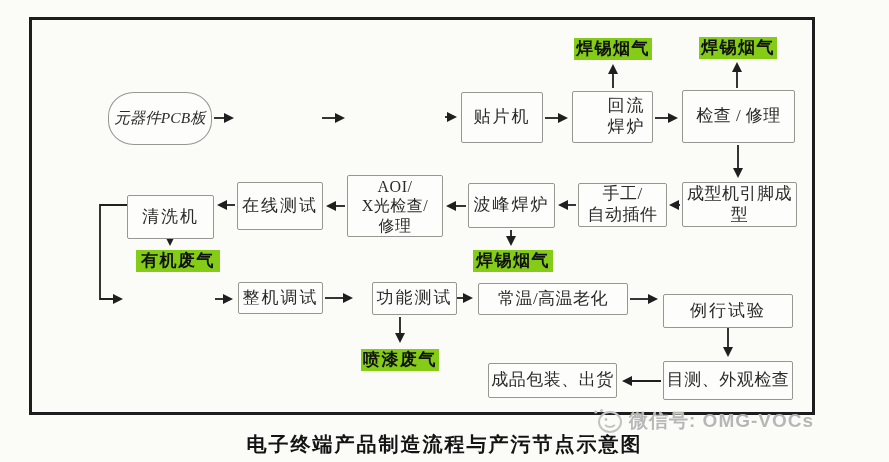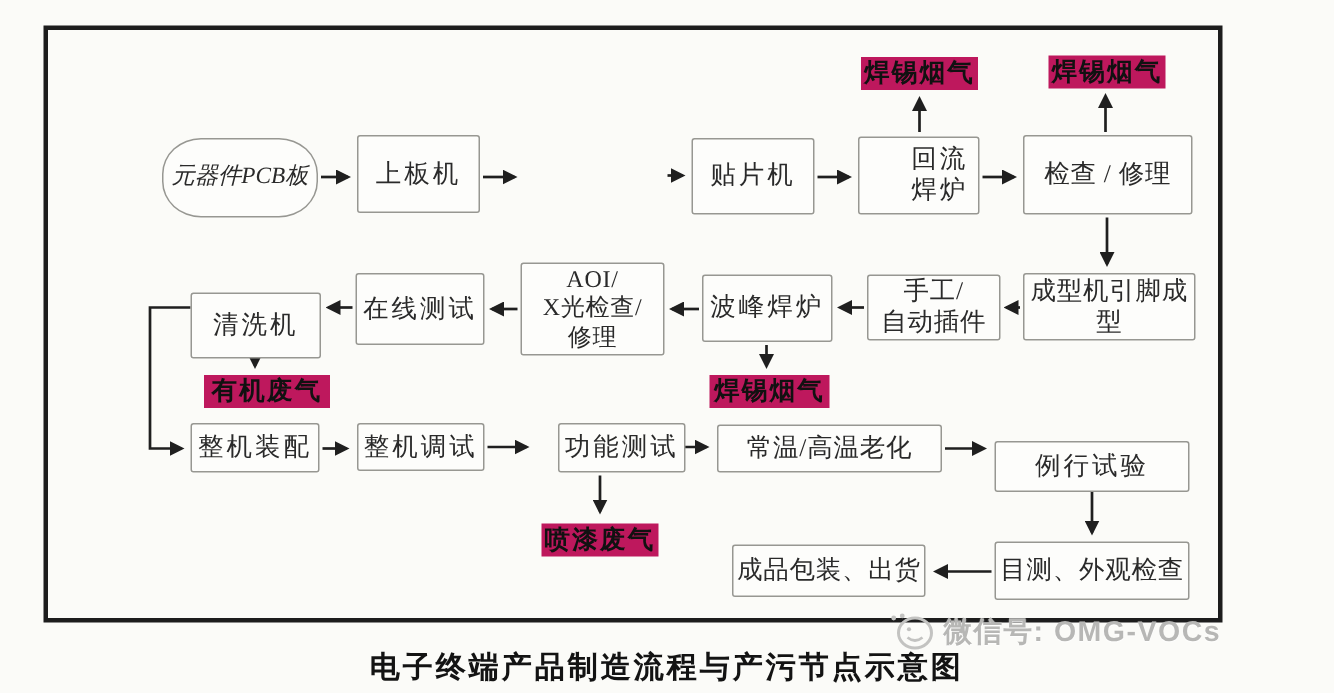--- a/index.html
+++ b/index.html
@@ -19,21 +19,21 @@
     display:flex;align-items:center;justify-content:center;
     text-align:center;font-size:17px;line-height:1.22;
     letter-spacing:2px;white-space:pre-line;border-radius:2px;
     color:#2a2a2a;
   }
   .node.ellipse{border-radius:26px / 24px;letter-spacing:0;font-size:15.5px;}
   .node.tight{letter-spacing:0.5px;}
   .emission{
     position:absolute;box-sizing:border-box;
     font-weight:bold;font-size:17px;letter-spacing:1.5px;
-    color:#111;background:#be185d;text-align:center;line-height:1.15;
+    color:#111;background:#84cc16;text-align:center;line-height:1.15;
     padding:1px 2px;
   }
   .caption{
     position:absolute;left:0;right:0;top:431px;text-align:center;
     font-weight:bold;font-size:20px;letter-spacing:2px;color:#131313;
   }
   .watermark{
     position:absolute;left:594px;top:408px;display:flex;align-items:center;
     gap:5px;color:#b7b7b5;font-weight:bold;font-size:19px;letter-spacing:1px;
     font-family:"Liberation Sans","DejaVu Sans",sans-serif;
@@ -84,37 +84,35 @@
       <line x1="445" y1="298" x2="471" y2="298" marker-end="url(#ah)"></line>
       <line x1="630" y1="299" x2="656" y2="299" marker-end="url(#ah)"></line>
 
       <line x1="728" y1="319" x2="728" y2="355" marker-end="url(#ah)"></line>
 
       <line x1="661" y1="381" x2="624" y2="381" marker-end="url(#ah)"></line>
     </g>
   </svg>
 
   <div class="node ellipse" style="left:108px;top:92px;width:104px;height:53px;font-style:italic;">元器件PCB板</div>
-  <div class="node" style="left:238px;top:90px;width:82px;height:52px;">上板机</div>
   <div class="node" style="left:461px;top:92px;width:82px;height:51px;">贴片机</div>
   <div class="node" style="left:572px;top:91px;width:81px;height:52px;padding-left:28px;">回流焊炉</div>
   <div class="node tight" style="left:682px;top:90px;width:113px;height:53px;">检查 / 修理</div>
 
   <div class="node tight" style="left:682px;top:182px;width:115px;height:45px;">成型机引脚成
 型</div>
   <div class="node tight" style="left:578px;top:183px;width:89px;height:44px;">手工/
 自动插件</div>
   <div class="node" style="left:468px;top:183px;width:87px;height:45px;">波峰焊炉</div>
   <div class="node tight" style="left:347px;top:175px;width:96px;height:62px;font-size:16px;">AOI/
 X光检查/
 修理</div>
   <div class="node" style="left:237px;top:182px;width:86px;height:48px;">在线测试</div>
   <div class="node" style="left:127px;top:195px;width:87px;height:44px;">清洗机</div>
 
-  <div class="node" style="left:127px;top:282px;width:86px;height:33px;">整机装配</div>
   <div class="node" style="left:238px;top:282px;width:85px;height:32px;">整机调试</div>
   <div class="node" style="left:358px;top:282px;width:85px;height:33px;margin-left:14px;">功能测试</div>
   <div class="node tight" style="left:478px;top:283px;width:150px;height:32px;">常温/高温老化</div>
   <div class="node" style="left:663px;top:294px;width:130px;height:34px;font-family:Liberation Serif, serif;">例行试验</div>
 
   <div class="node tight" style="left:488px;top:363px;width:129px;height:35px;">成品包装、出货</div>
   <div class="node tight" style="left:663px;top:361px;width:130px;height:39px;">目测、外观检查</div>
 
   <div class="emission" style="left:574px;top:38px;width:78px;">焊锡烟气</div>
   <div class="emission" style="left:699px;top:37px;width:78px;">焊锡烟气</div>

